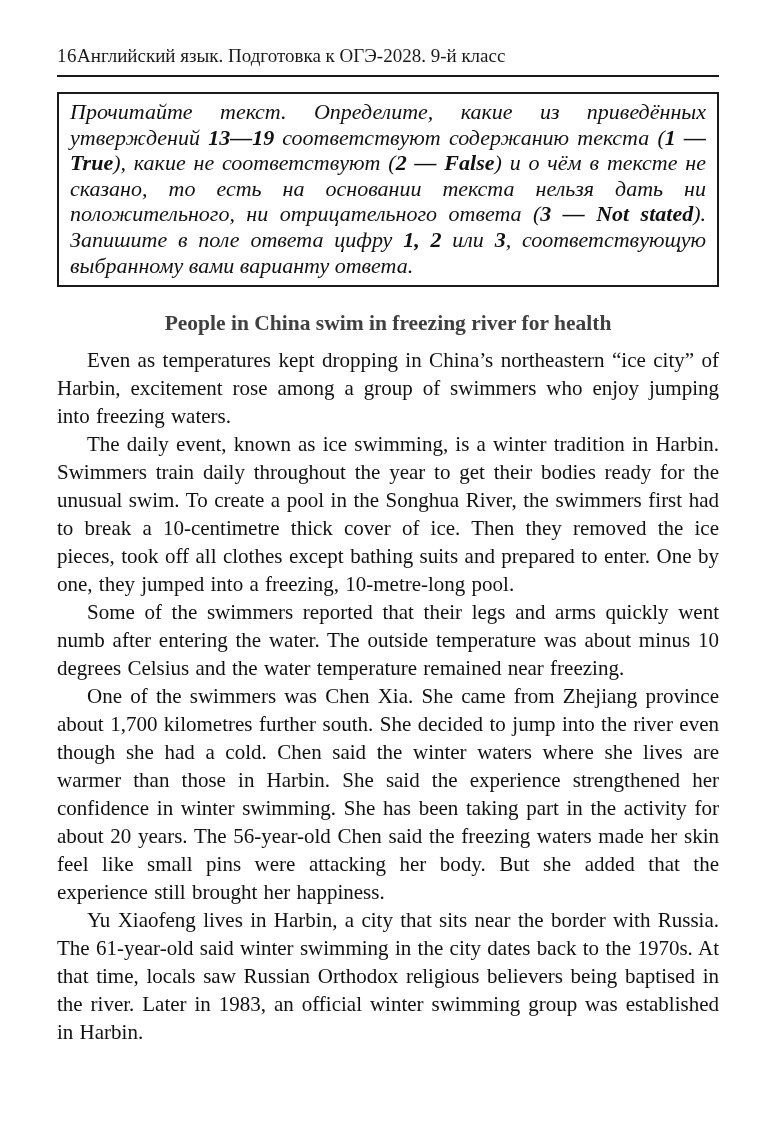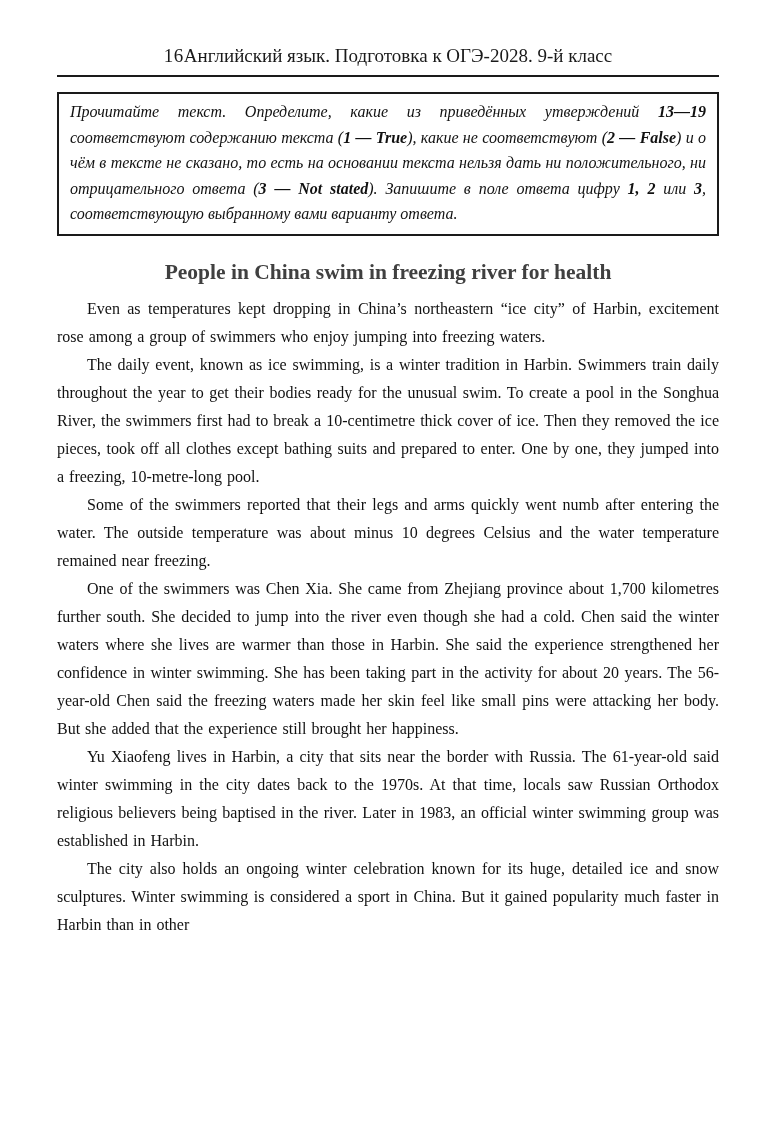--- a/index.html
+++ b/index.html
@@ -14,54 +14,54 @@
     box-sizing: border-box;
     width: 774px;
     height: 1134px;
     padding: 44px 55px 0 57px;
     background: #ffffff;
     color: #1a1a1a;
     font-family: "Liberation Serif", serif;
   }
   .running-head {
     display: flex;
-    justify-content: center;
+    justify-content: flex-start;
     align-items: baseline;
     font-size: 19px;
     line-height: 24px;
     color: #1a1a1a;
   }
   .running-head .page-num { letter-spacing: 0.5px; }
   .rule {
     margin-top: 7px;
     border-top: 2px solid #1a1a1a;
     height: 0;
   }
   .instruction-box {
     margin-top: 15px;
     border: 2px solid #1a1a1a;
     padding: 5px 11px 7px 11px;
     font-style: italic;
-    font-size: 16px;
+    font-size: 22px;
     line-height: 25.6px;
     text-align: justify;
     color: #111;
   }
   .instruction-box p { margin: 0; }
   .instruction-box b { font-weight: bold; }
   .article-title {
     margin: 23px 0 9px 0;
     font-size: 21.5px;
     line-height: 27px;
     font-weight: bold;
     text-align: center;
     color: #404040;
   }
   .article-body {
-    font-size: 16px;
+    font-size: 21px;
     line-height: 28px;
     text-align: justify;
     color: #111;
   }
   .article-body p {
     margin: 0;
     text-indent: 30px;
     word-spacing: 1px;
   }
 </style>
@@ -82,16 +82,15 @@
   </div>
 
   <h1 class="article-title">People in China swim in freezing river for health</h1>
 
   <div class="article-body">
     <p>Even as temperatures kept dropping in China’s northeastern “ice city” of Harbin, excitement rose among a group of swimmers who enjoy jumping into freezing waters.</p>
     <p>The daily event, known as ice swimming, is a winter tradition in Harbin. Swimmers train daily throughout the year to get their bodies ready for the unusual swim. To create a pool in the Songhua River, the swimmers first had to break a 10-centimetre thick cover of ice. Then they removed the ice pieces, took off all clothes except bathing suits and prepared to enter. One by one, they jumped into a freezing, 10-metre-long pool.</p>
     <p>Some of the swimmers reported that their legs and arms quickly went numb after entering the water. The outside temperature was about minus 10 degrees Celsius and the water temperature remained near freezing.</p>
     <p>One of the swimmers was Chen Xia. She came from Zhejiang province about 1,700 kilometres further south. She decided to jump into the river even though she had a cold. Chen said the winter waters where she lives are warmer than those in Harbin. She said the experience strengthened her confidence in winter swimming. She has been taking part in the activity for about 20 years. The 56-year-old Chen said the freezing waters made her skin feel like small pins were attacking her body. But she added that the experience still brought her happiness.</p>
     <p>Yu Xiaofeng lives in Harbin, a city that sits near the border with Russia. The 61-year-old said winter swimming in the city dates back to the 1970s. At that time, locals saw Russian Orthodox religious believers being baptised in the river. Later in 1983, an official winter swimming group was established in Harbin.</p>
-    <p>The city also holds an ongoing winter celebration known for its huge, detailed ice and snow sculptures. Winter swimming is considered a sport in China. But it gained popularity much faster in Harbin than in other</p>
   </div>
 
 </div>
 
 </body></html>

